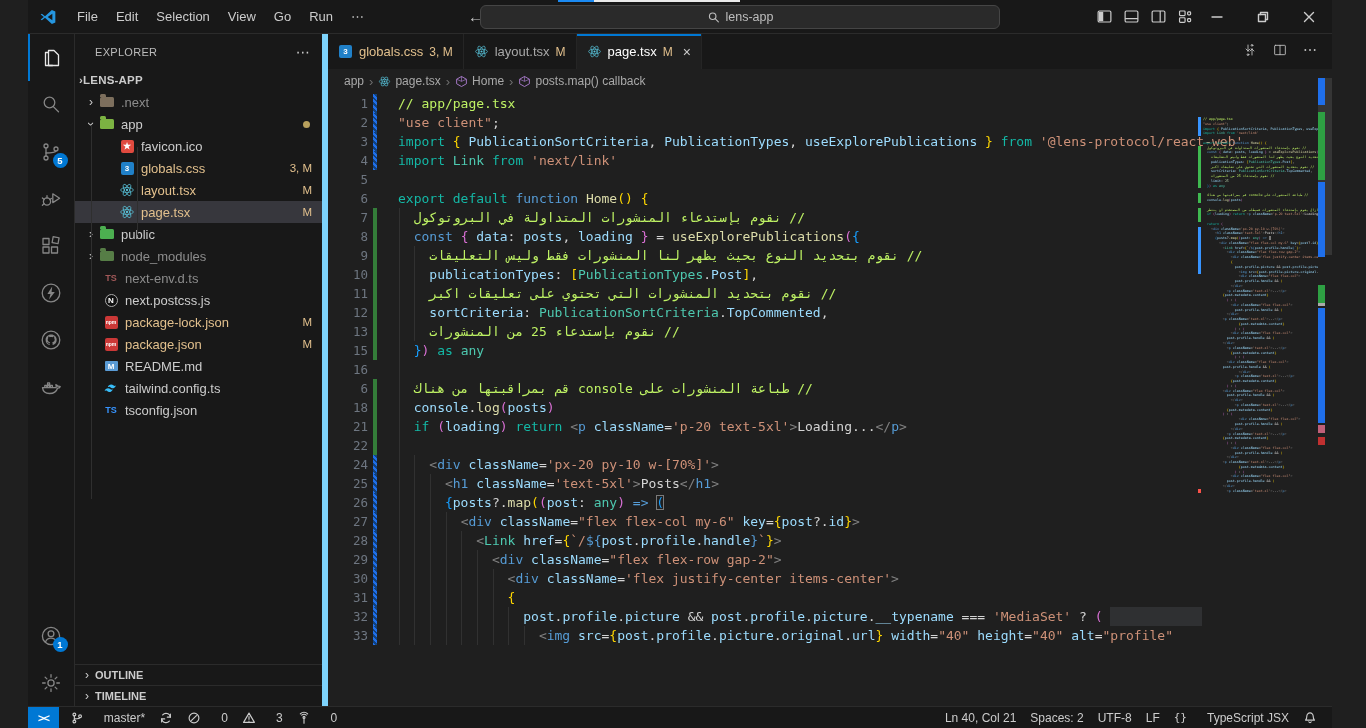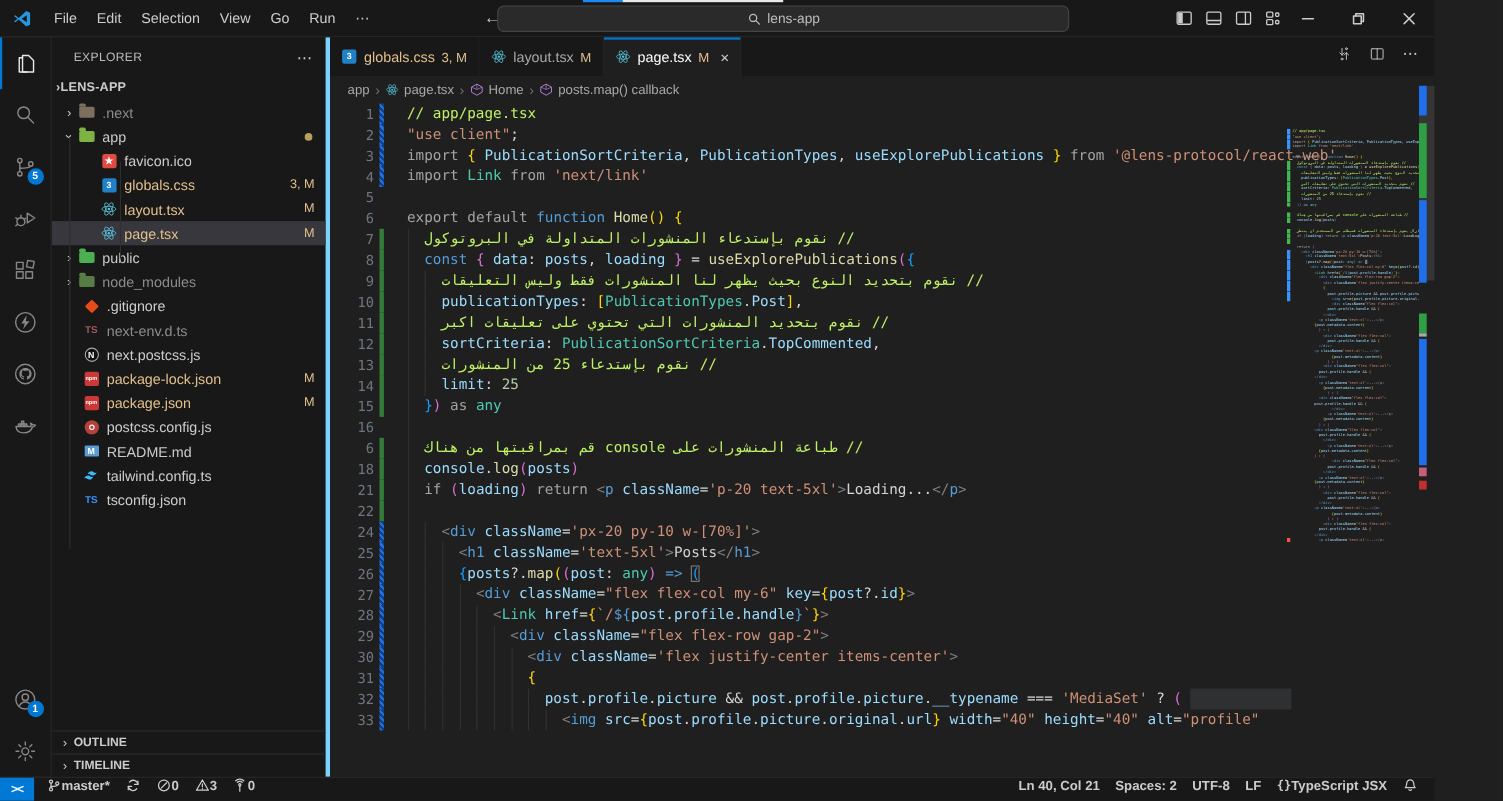--- a/index.html
+++ b/index.html
@@ -1,18 +1,18 @@
 <!DOCTYPE html>
 <html><head>
 <meta charset="utf-8">
 <style>
   * { margin:0; padding:0; box-sizing:border-box; }
   html,body { width:1366px; height:728px; overflow:hidden; background:#1f1f1f;
     font-family:"Liberation Sans", sans-serif; color:#cccccc; }
-  .app { position:relative; width:1304px; height:728px; display:flex; flex-direction:column; }
+  .app { position:relative; width:1304px; height:728px; display:flex; flex-direction:column;margin-left:28px; }
 
   
   .progress-strip { position:absolute; top:0; left:0; width:100%; height:2px; z-index:50; }
   .progress-strip .p-blue { position:absolute; left:530px; width:36px; height:2px; background:#1b8af2; }
   .progress-strip .p-white { position:absolute; left:566px; width:146px; height:2px; background:#e9e9e9; }
 
   
   .titlebar { height:34px; background:#181818; border-bottom:1px solid #2b2b2b;
     display:flex; align-items:center; flex:none; position:relative; }
   .vscode-logo { width:18px; height:18px; margin:0 12px 0 11px; }
@@ -40,21 +40,21 @@
   .ab-item { width:47px; height:47px; display:flex; align-items:center; justify-content:center;
     position:relative; color:#868686; }
   .ab-item.active { color:#e7e7e7; border-left:2px solid #0078d4; }
   .ab-item svg { width:24px; height:24px; }
   .ab-badge { position:absolute; right:7px; bottom:7px; min-width:15px; height:15px; padding:0 3px;
     background:#0078d4; border-radius:9px; color:#fff; font-size:9.5px; font-weight:bold;
     display:flex; align-items:center; justify-content:center; }
   .ab-spacer { flex:1; }
 
   
-  .sidebar { width:253px; background:#181818; border-right:4px solid #7dd3fc; flex:none;
+  .sidebar { width:253px; background:#181818; border-right:6px solid #7dd3fc; flex:none;
     position:relative; font-size:13px; overflow:hidden; }
   .sb-header { height:35px; display:flex; align-items:center; padding:0 12px 0 20px;
     font-size:11px; color:#bbbbbb; letter-spacing:.3px; }
   .sb-header .more { margin-left:auto; color:#cccccc; font-size:14px; }
   .sb-root { height:22px; display:flex; align-items:center; font-weight:bold; font-size:11.5px;
     color:#cccccc; padding-left:4px; letter-spacing:.2px; }
   .tree { }
   .tree-row { height:22px; display:flex; align-items:center; position:relative; color:#cccccc; }
   .tree-row.selected { background:#37373d; }
   .tree-row .chev { width:16px; text-align:center; color:#cccccc; font-size:12px; flex:none; }
@@ -111,21 +111,21 @@
   .ln { width:40px; flex:none; text-align:right; color:#6e7681; font-size:12.5px; }
   .gm { width:30px; flex:none; height:19px; position:relative; }
   .gm.a:after, .gm.m:after { content:""; position:absolute; left:5px; top:0; width:4px; height:19px; }
   .gm.a:after { background:#2ea06322; background:#347d39; }
   .gm.m:after { background:repeating-linear-gradient(45deg,#1f6feb 0 2px,#12427d 2px 4px); }
   .lc { position:relative; height:19px; line-height:19px; flex:1; min-width:0; }
   .guide { position:absolute; top:0; width:1px; height:19px; background:#313131; }
   .hlband { position:absolute; top:0; height:19px; background:rgba(120,130,140,.18); }
 
   .tk-c,.tk-cr{color:#bef264;} .tk-cr{unicode-bidi:plaintext;}
-  .tk-k{color:#a3a3a3;} .tk-st{color:#569cd6;} .tk-s{color:#ce9178;}
+  .tk-k{color:#14b8a6;} .tk-st{color:#569cd6;} .tk-s{color:#ce9178;}
   .tk-v{color:#9cdcfe;} .tk-f{color:#dcdcaa;} .tk-t{color:#4ec9b0;}
   .tk-n{color:#b5cea8;} .tk-p{color:#d4d4d4;} .tk-ab{color:#808080;}
   .tk-tag{color:#569cd6;} .tk-attr{color:#9cdcfe;} .tk-tpl{color:#569cd6;}
   .tk-b1{color:#ffd700;} .tk-b2{color:#da70d6;} .tk-b3{color:#179fff;}
   .tk-ar{color:#569cd6;} .tk-op{color:#d4d4d4;}
   .tk-box{outline:1px solid #7a7a7a; outline-offset:-1px;}
 
   
   .minimap { position:absolute; top:24px; right:14px; width:120px; bottom:0;
     font-family:"DejaVu Sans Mono","DejaVu Sans",monospace; font-size:3.3px; overflow:hidden; }
@@ -136,21 +136,21 @@
   .ruler .slider { position:absolute; left:0; right:0; background:rgba(121,121,121,.25); }
   .rmark { position:absolute; width:7px; left:0; }
   .rmark.b{background:#1f6feb;} .rmark.g{background:#2ea043;} .rmark.grey{background:#aaaaaa;}
   .rmark.pink{background:#c06079;} .rmark.red{background:#c03030;}
 
   
   .statusbar { height:22px; background:#181818; border-top:1px solid #2b2b2b;
     display:flex; align-items:center; font-size:12px; color:#cccccc; flex:none; }
   .sb-remote { height:22px; background:#0078d4; color:#fff; display:flex; align-items:center;
     padding:0 10px; font-weight:bold; font-size:11px; letter-spacing:-1px; }
-  .status-item { display:flex; align-items:flex-start; gap:0; padding:0 7px; height:22px;font-weight:bold; }
+  .status-item { display:flex; align-items:center; gap:20px; padding:0 7px; height:22px; }
   .status-left { display:flex; margin-left:4px; }
   .status-right { display:flex; margin-left:auto; margin-right:8px; }
   .status-item svg { width:14px; height:14px; }
   .braces-ic { font-size:11px; font-family:"DejaVu Sans Mono",monospace; }
   svg.oln { fill:none; stroke:currentColor; stroke-width:1.4; stroke-linecap:round; stroke-linejoin:round; }
 </style>
 </head>
 <body>
 
 <div class="app">
@@ -367,26 +367,20 @@
             </span>
             <span class="flabel">public</span>
           </div>
           <div class="tree-row dim" style="padding-left: 8px;">
             <span class="chev ">›</span>
             <span class="ficon">
               <div class="gl-folder" style="background:#567d46"></div>
             </span>
             <span class="flabel">node_modules</span>
           </div>
-          <div class="tree-row" style="padding-left: 28px;">
-            <span class="ficon">
-              <div class="gl-diamond" style="background:#e64a19"></div>
-            </span>
-            <span class="flabel">.gitignore</span>
-          </div>
           <div class="tree-row dim" style="padding-left: 28px;">
             <span class="ficon">
               <span class="gl-txt" style="color:#a35959">TS</span>
             </span>
             <span class="flabel">next-env.d.ts</span>
           </div>
           <div class="tree-row" style="padding-left: 28px;">
             <span class="ficon">
               <div class="gl-circ" style="background:#111;border:1px solid #aaa;color:#fff">N</div>
             </span>
@@ -398,28 +392,20 @@
             </span>
             <span class="flabel">package-lock.json</span>
             <span class="fbadge">M</span>
           </div>
           <div class="tree-row mod" style="padding-left: 28px; text-align: right;">
             <span class="ficon">
               <div class="gl-sq" style="background:#cb3837;font-size:5px;letter-spacing:0">npm</div>
             </span>
             <span class="flabel">package.json</span>
             <span class="fbadge">M</span>
-          </div>
-          <div class="tree-row" style="padding-left: 28px;">
-            <span class="ficon">
-              <div class="gl-circ" style="background:#b5403c">
-                <div style="width:5px;height:5px;border:1px solid #fff;border-radius:50%"></div>
-              </div>
-            </span>
-            <span class="flabel">postcss.config.js</span>
           </div>
           <div class="tree-row" style="padding-left: 28px;">
             <span class="ficon">
               <div class="gl-sq" style="background:#5a9bd5;height:10px;border-radius:1px">M</div>
             </span>
             <span class="flabel">README.md</span>
           </div>
           <div class="tree-row" style="padding-left: 28px;">
             <span class="ficon">
               <svg viewBox="0 0 24 24" width="15" height="15">
@@ -546,21 +532,20 @@
             <div class="code-line"><span class="ln">4</span><span class="gm m"></span><span class="lc"><span class="tk-k">import</span><span class="tk-p"> </span><span class="tk-t">Link</span><span class="tk-p"> </span><span class="tk-k">from</span><span class="tk-p"> </span><span class="tk-s">'next/link'</span></span></div>
             <div class="code-line"><span class="ln">5</span><span class="gm "></span><span class="lc"></span></div>
             <div class="code-line"><span class="ln">6</span><span class="gm "></span><span class="lc"><span class="tk-k">export</span><span class="tk-p"> </span><span class="tk-k">default</span><span class="tk-p"> </span><span class="tk-st">function</span><span class="tk-p"> </span><span class="tk-f">Home</span><span class="tk-b1">(</span><span class="tk-b1">)</span><span class="tk-p"> </span><span class="tk-b1">{</span></span></div>
             <div class="code-line"><span class="ln">7</span><span class="gm a"></span><span class="lc"><span class="guide" style="left:0.5px"></span><span class="tk-p">  </span><span class="tk-cr">// نقوم بإستدعاء المنشورات المتداولة في البروتوكول</span></span></div>
             <div class="code-line"><span class="ln">8</span><span class="gm a"></span><span class="lc"><span class="guide" style="left:0.5px"></span><span class="tk-p">  </span><span class="tk-st">const</span><span class="tk-p"> </span><span class="tk-b2">{</span><span class="tk-p"> </span><span class="tk-v">data</span><span class="tk-p">: </span><span class="tk-v">posts</span><span class="tk-p">, </span><span class="tk-v">loading</span><span class="tk-p"> </span><span class="tk-b2">}</span><span class="tk-p"> = </span><span class="tk-f">useExplorePublications</span><span class="tk-b2">(</span><span class="tk-b3">{</span></span></div>
             <div class="code-line"><span class="ln">9</span><span class="gm a"></span><span class="lc"><span class="guide" style="left:0.5px"></span><span class="guide" style="left:16.2px"></span><span class="tk-p">    </span><span class="tk-cr">// نقوم بتحديد النوع بحيث يظهر لنا المنشورات فقط وليس التعليقات</span></span></div>
             <div class="code-line"><span class="ln">10</span><span class="gm a"></span><span class="lc"><span class="guide" style="left:0.5px"></span><span class="guide" style="left:16.2px"></span><span class="tk-p">    </span><span class="tk-v">publicationTypes</span><span class="tk-p">: </span><span class="tk-b1">[</span><span class="tk-t">PublicationTypes</span><span class="tk-p">.</span><span class="tk-v">Post</span><span class="tk-b1">]</span><span class="tk-p">,</span></span></div>
             <div class="code-line"><span class="ln">11</span><span class="gm a"></span><span class="lc"><span class="guide" style="left:0.5px"></span><span class="guide" style="left:16.2px"></span><span class="tk-p">    </span><span class="tk-cr">// نقوم بتحديد المنشورات التي تحتوي على تعليقات اكبر</span></span></div>
             <div class="code-line"><span class="ln">12</span><span class="gm a"></span><span class="lc"><span class="guide" style="left:0.5px"></span><span class="guide" style="left:16.2px"></span><span class="tk-p">    </span><span class="tk-v">sortCriteria</span><span class="tk-p">: </span><span class="tk-t">PublicationSortCriteria</span><span class="tk-p">.</span><span class="tk-v">TopCommented</span><span class="tk-p">,</span></span></div>
             <div class="code-line"><span class="ln">13</span><span class="gm a"></span><span class="lc"><span class="guide" style="left:0.5px"></span><span class="guide" style="left:16.2px"></span><span class="tk-p">    </span><span class="tk-cr">// نقوم بإستدعاء 25 من المنشورات</span></span></div>
-            <div class="code-line"><span class="ln">14</span><span class="gm a"></span><span class="lc"><span class="guide" style="left:0.5px"></span><span class="guide" style="left:16.2px"></span><span class="tk-p">    </span><span class="tk-v">limit</span><span class="tk-p">: </span><span class="tk-n">25</span></span></div>
             <div class="code-line"><span class="ln">15</span><span class="gm a"></span><span class="lc"><span class="guide" style="left:0.5px"></span><span class="tk-p">  </span><span class="tk-b3">}</span><span class="tk-b2">)</span><span class="tk-p"> </span><span class="tk-k">as</span><span class="tk-p"> </span><span class="tk-t">any</span></span></div>
             <div class="code-line"><span class="ln">16</span><span class="gm "></span><span class="lc"><span class="guide" style="left:0.5px"></span></span></div>
             <div class="code-line"><span class="ln">6</span><span class="gm a"></span><span class="lc"><span class="guide" style="left:0.5px"></span><span class="tk-p">  </span><span class="tk-cr">// طباعة المنشورات على console قم بمراقبتها من هناك</span></span></div>
             <div class="code-line"><span class="ln">18</span><span class="gm a"></span><span class="lc"><span class="guide" style="left:0.5px"></span><span class="tk-p">  </span><span class="tk-v">console</span><span class="tk-p">.</span><span class="tk-f">log</span><span class="tk-b2">(</span><span class="tk-v">posts</span><span class="tk-b2">)</span></span></div>
             <div class="code-line"><span class="ln">21</span><span class="gm a"></span><span class="lc"><span class="guide" style="left:0.5px"></span><span class="tk-p">  </span><span class="tk-k">if</span><span class="tk-p"> </span><span class="tk-b2">(</span><span class="tk-v">loading</span><span class="tk-b2">)</span><span class="tk-p"> </span><span class="tk-k">return</span><span class="tk-p"> </span><span class="tk-ab">&lt;</span><span class="tk-tag">p</span><span class="tk-p"> </span><span class="tk-attr">className</span><span class="tk-p">=</span><span class="tk-s">'p-20 text-5xl'</span><span class="tk-ab">&gt;</span><span class="tk-p">Loading...</span><span class="tk-ab">&lt;/</span><span class="tk-tag">p</span><span class="tk-ab">&gt;</span></span></div>
             <div class="code-line"><span class="ln">22</span><span class="gm a"></span><span class="lc"><span class="guide" style="left:0.5px"></span></span></div>
             <div class="code-line"><span class="ln">24</span><span class="gm m"></span><span class="lc"><span class="guide" style="left:0.5px"></span><span class="guide" style="left:16.2px"></span><span class="tk-p">    </span><span class="tk-ab">&lt;</span><span class="tk-tag">div</span><span class="tk-p"> </span><span class="tk-attr">className</span><span class="tk-p">=</span><span class="tk-s">'px-20 py-10 w-[70%]'</span><span class="tk-ab">&gt;</span></span></div>
             <div class="code-line"><span class="ln">25</span><span class="gm m"></span><span class="lc"><span class="guide" style="left:0.5px"></span><span class="guide" style="left:16.2px"></span><span class="guide" style="left:31.8px"></span><span class="tk-p">      </span><span class="tk-ab">&lt;</span><span class="tk-tag">h1</span><span class="tk-p"> </span><span class="tk-attr">className</span><span class="tk-p">=</span><span class="tk-s">'text-5xl'</span><span class="tk-ab">&gt;</span><span class="tk-p">Posts</span><span class="tk-ab">&lt;/</span><span class="tk-tag">h1</span><span class="tk-ab">&gt;</span></span></div>
             <div class="code-line"><span class="ln">26</span><span class="gm m"></span><span class="lc"><span class="guide" style="left:0.5px"></span><span class="guide" style="left:16.2px"></span><span class="guide" style="left:31.8px"></span><span class="tk-p">      </span><span class="tk-b3">{</span><span class="tk-v">posts</span><span class="tk-p">?.</span><span class="tk-f">map</span><span class="tk-b1">(</span><span class="tk-b2">(</span><span class="tk-v">post</span><span class="tk-p">: </span><span class="tk-t">any</span><span class="tk-b2">)</span><span class="tk-p"> </span><span class="tk-ar">=&gt;</span><span class="tk-p"> </span><span class="tk-b3 tk-box">(</span></span></div>
             <div class="code-line"><span class="ln">27</span><span class="gm m"></span><span class="lc"><span class="guide" style="left:0.5px"></span><span class="guide" style="left:16.2px"></span><span class="guide" style="left:31.8px"></span><span class="guide" style="left:47.5px"></span><span class="tk-p">        </span><span class="tk-ab">&lt;</span><span class="tk-tag">div</span><span class="tk-p"> </span><span class="tk-attr">className</span><span class="tk-p">=</span><span class="tk-s">"flex flex-col my-6"</span><span class="tk-p"> </span><span class="tk-attr">key</span><span class="tk-p">=</span><span class="tk-b1">{</span><span class="tk-v">post</span><span class="tk-p">?.</span><span class="tk-v">id</span><span class="tk-b1">}</span><span class="tk-ab">&gt;</span></span></div>

